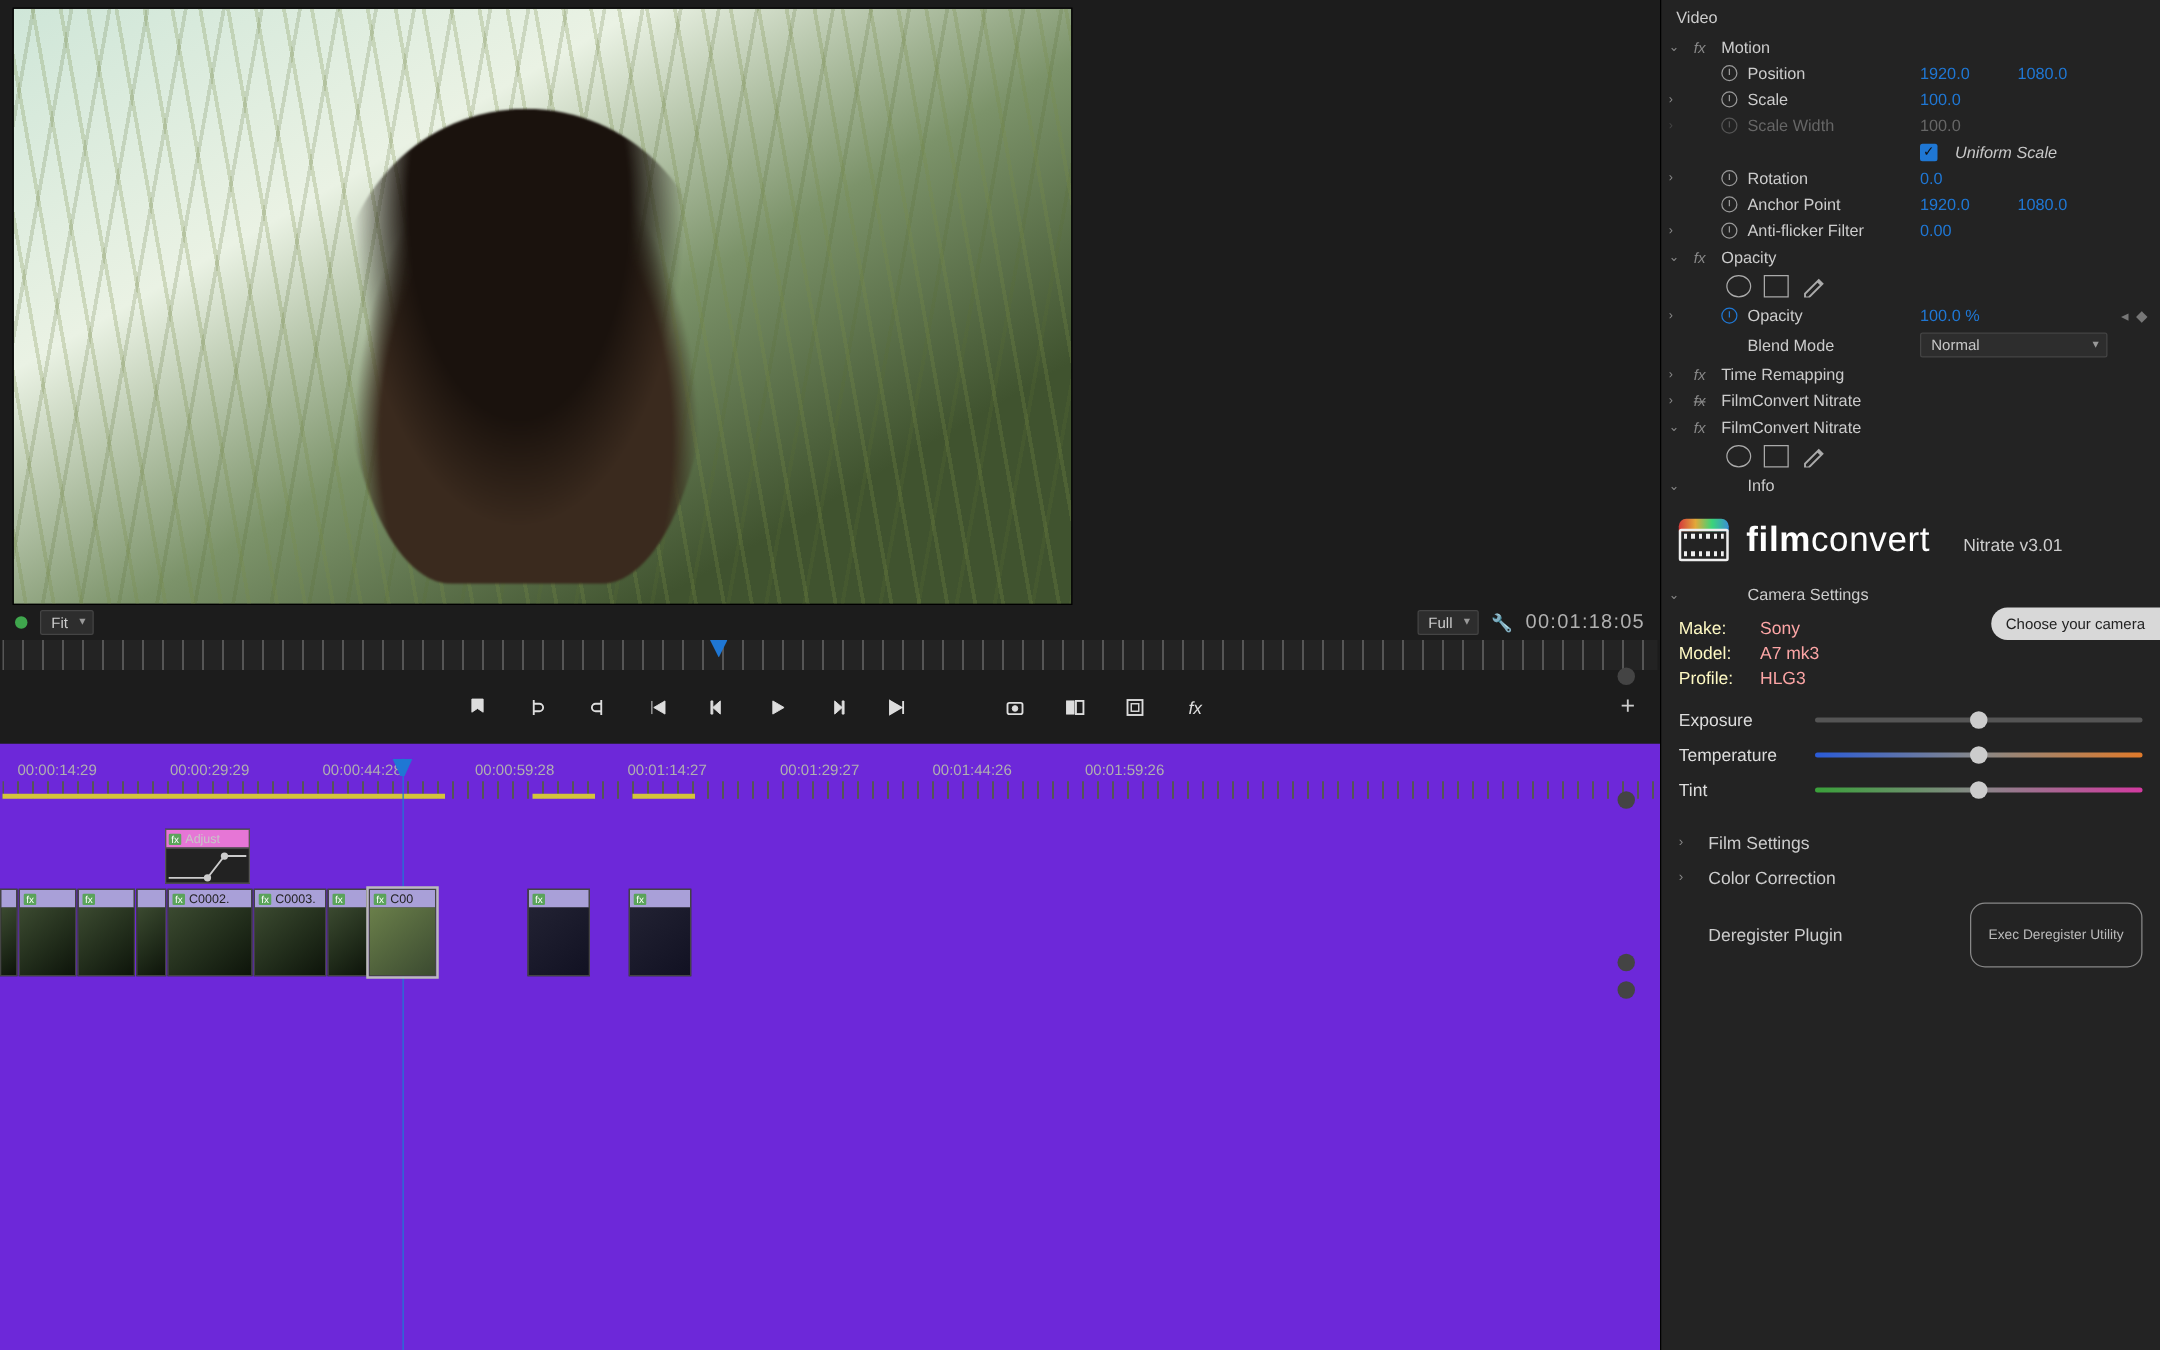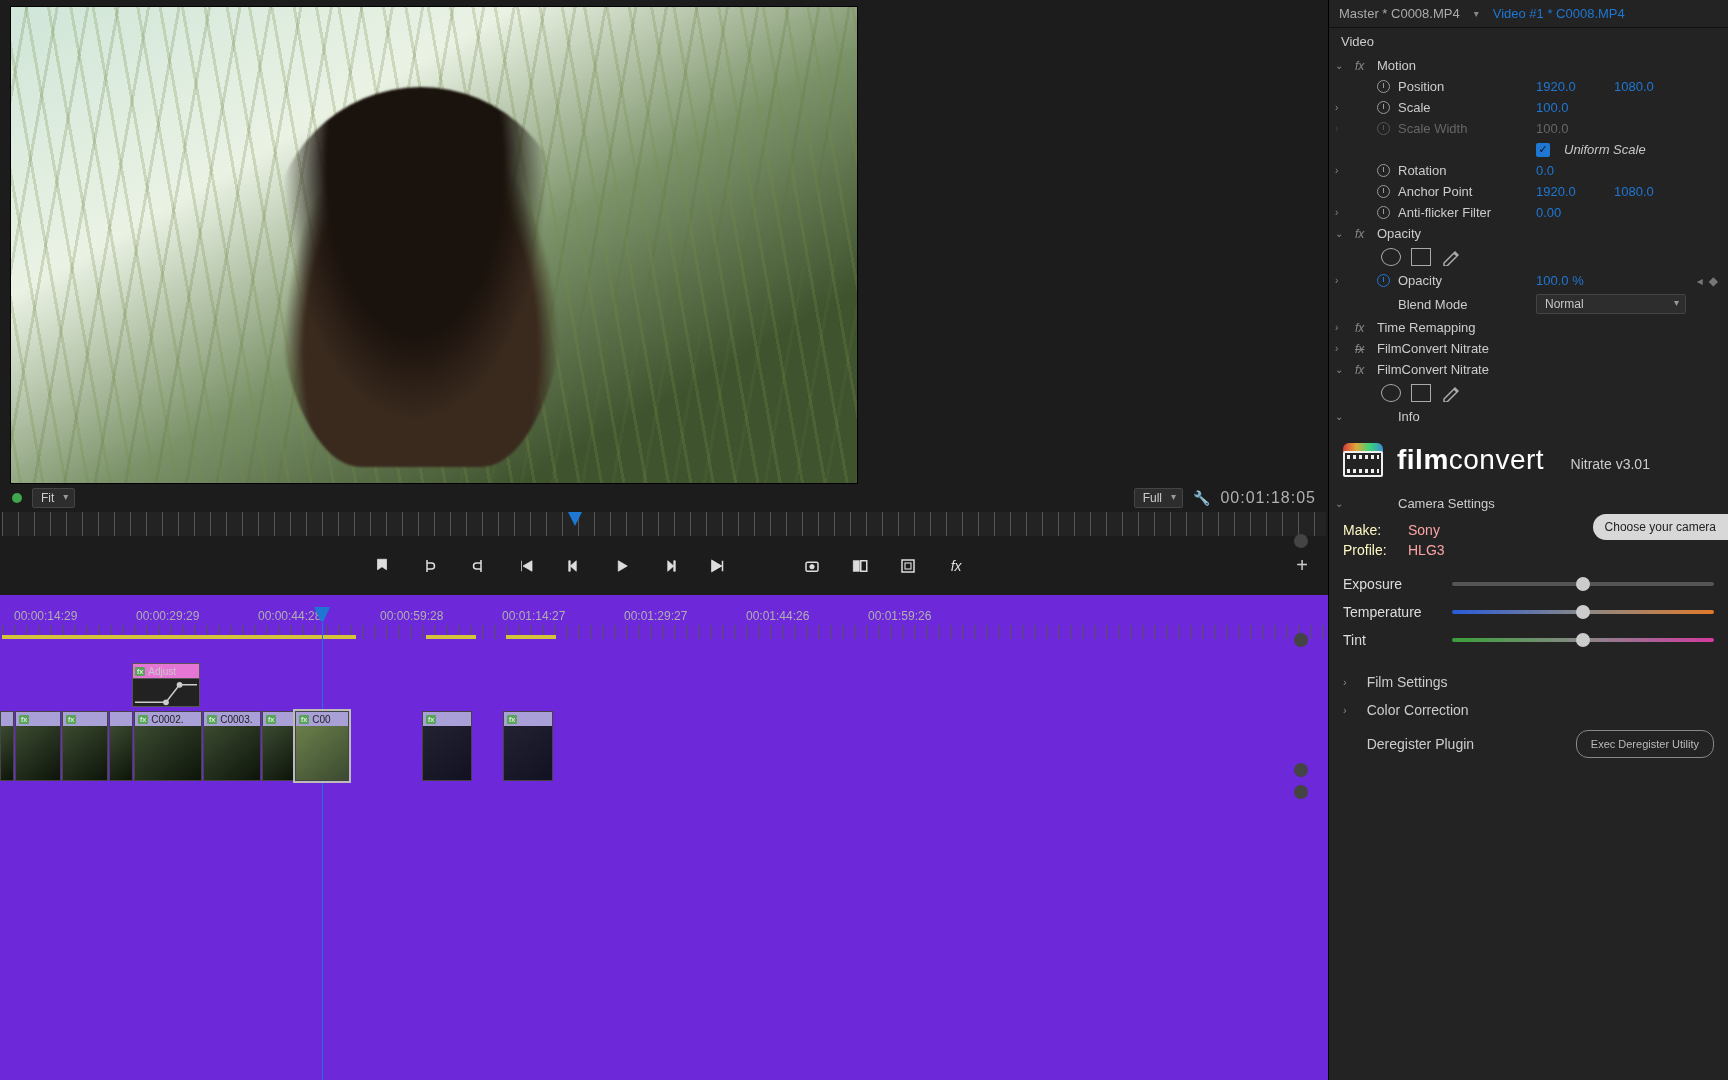--- a/index.html
+++ b/index.html
@@ -99,21 +99,21 @@
   .cam-wrap{position:relative; padding:6px 0 10px 0;}
   
   .sld-row{display:flex;align-items:center;gap:14px;padding:6px 14px;font-size:14px;}
   .sld-row .slabel{width:95px;color:#ddd;}
   .slider{flex:1;height:4px;background:#555;position:relative;border-radius:2px; cursor:pointer;}
   .slider.temp{background:linear-gradient(90deg,#2a5bd8,#888 50%,#e07a2a);}
   .slider.tint{background:linear-gradient(90deg,#3aa03a,#888 50%,#d23aa0);}
   .thumb{position:absolute;top:-5px;width:14px;height:14px;border-radius:50%;background:#ccc;transform:translateX(-50%); cursor:grab;}
   .fcsec{display:flex;align-items:center;gap:20px;padding:6px 14px;font-size:14px;color:#ccc;}
   .fcsec .tw{color:#888;font-size:11px;cursor:pointer;}
-  .pill-btn{border:1px solid #888;border-radius:12px;padding:7px 14px;font-size:11px;color:#bbb;margin-left:auto;cursor:pointer;}
+  .pill-btn{border:1px solid #888;border-radius:12px;padding:19px 14px;font-size:11px;color:#bbb;margin-left:auto;cursor:pointer;}
 </style>
 </head>
 <body>
 
 <div class="left">
   <div class="preview-wrap">
     <div class="preview">
       <div class="grass"></div>
       <div class="silhouette"></div>
     </div>
@@ -296,25 +296,20 @@
           </div>
       </div>
       <div class="tl-scrolldot" style="top:-30px"></div>
       <div class="tl-scrolldot" style="top:100px"></div>
       <div class="tl-scrolldot" style="top:122px"></div>
     </div>
   </div>
 </div>
 
 <div class="right">
-  <div class="tabs">
-    <span class="tab1">Master * C0008.MP4</span>
-    <span class="caret">▾</span>
-    <span class="tab2">Video #1 * C0008.MP4</span>
-  </div>
   <div class="sec-head">Video</div>
 
   <div class="prow">
     <span class="twist">⌄</span>
     <span class="fx">fx</span>
     <span class="plabel">Motion</span>
   </div>
   <div class="prow">
     <span class="twist"></span>
       <span class="sw"></span>
@@ -444,20 +439,24 @@
       <span class="sw"></span>
       <span style="width:13px"></span>
       <span class="plabel" style="flex:1">Camera Settings</span>
     </div>
   <div class="cam-wrap">
     <div class="cam-row">
         <span class="k">Make:</span>
         <span class="v">Sony</span>
       </div>
     <div class="cam-row">
+        <span class="k">Model:</span>
+        <span class="v">A7 mk3</span>
+      </div>
+    <div class="cam-row">
         <span class="k">Profile:</span>
         <span class="v">HLG3</span>
       </div>
     <div class="cam-btn" style="top:0;">Choose your camera</div>
   </div>
 
   <div class="sld-row">
       <span class="slabel">Exposure</span>
       <div class="slider">
         <div class="thumb" style="left:50%"></div>

